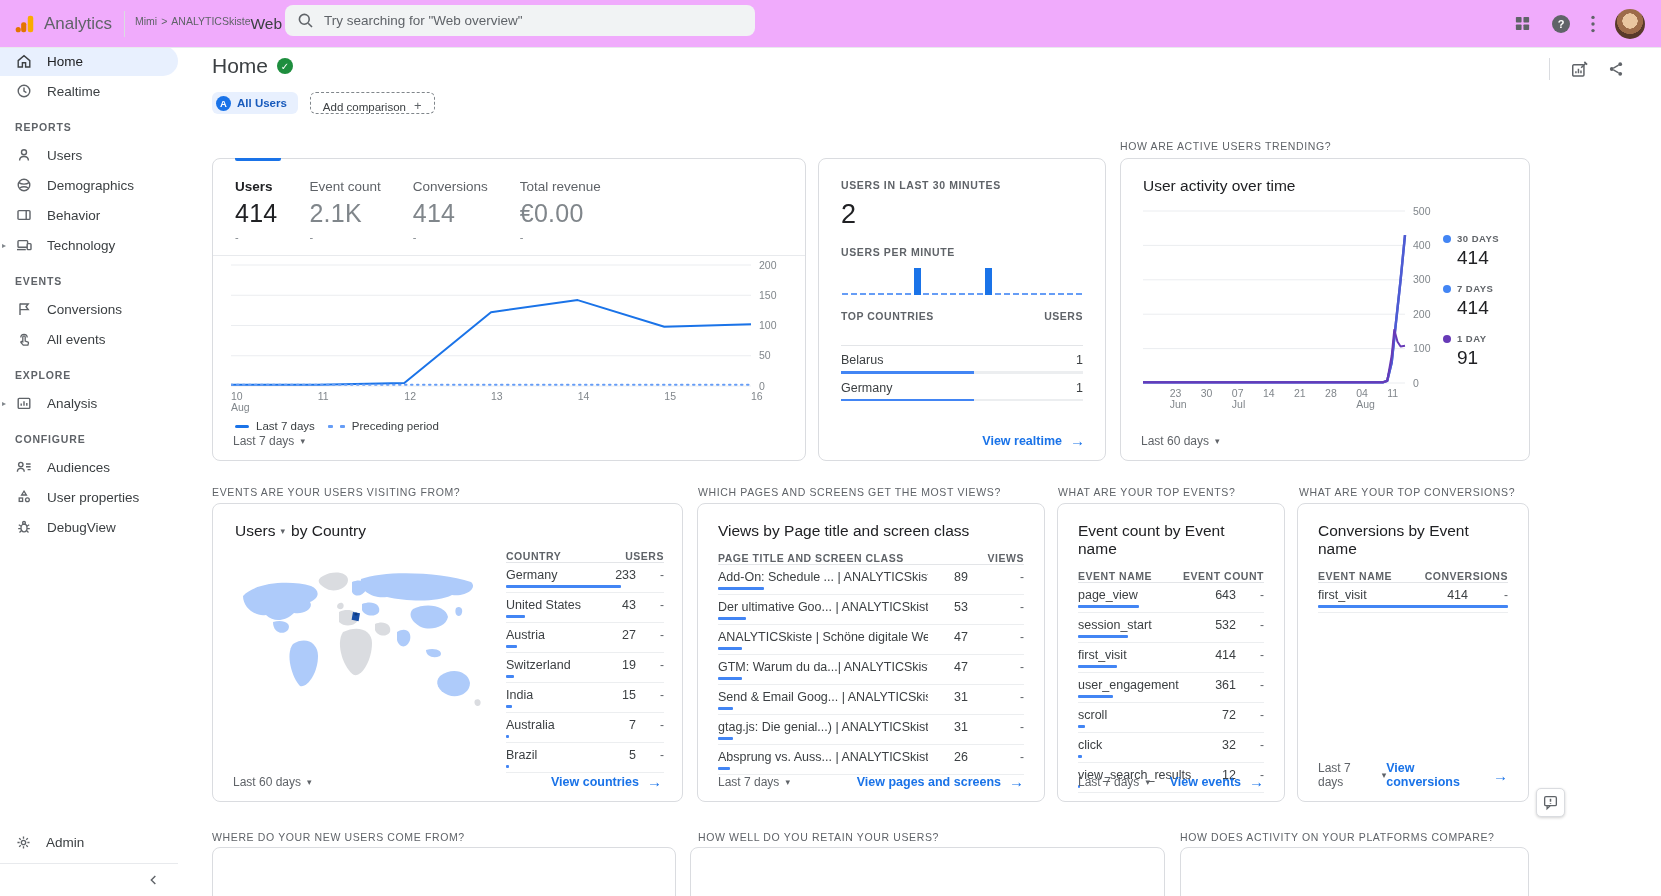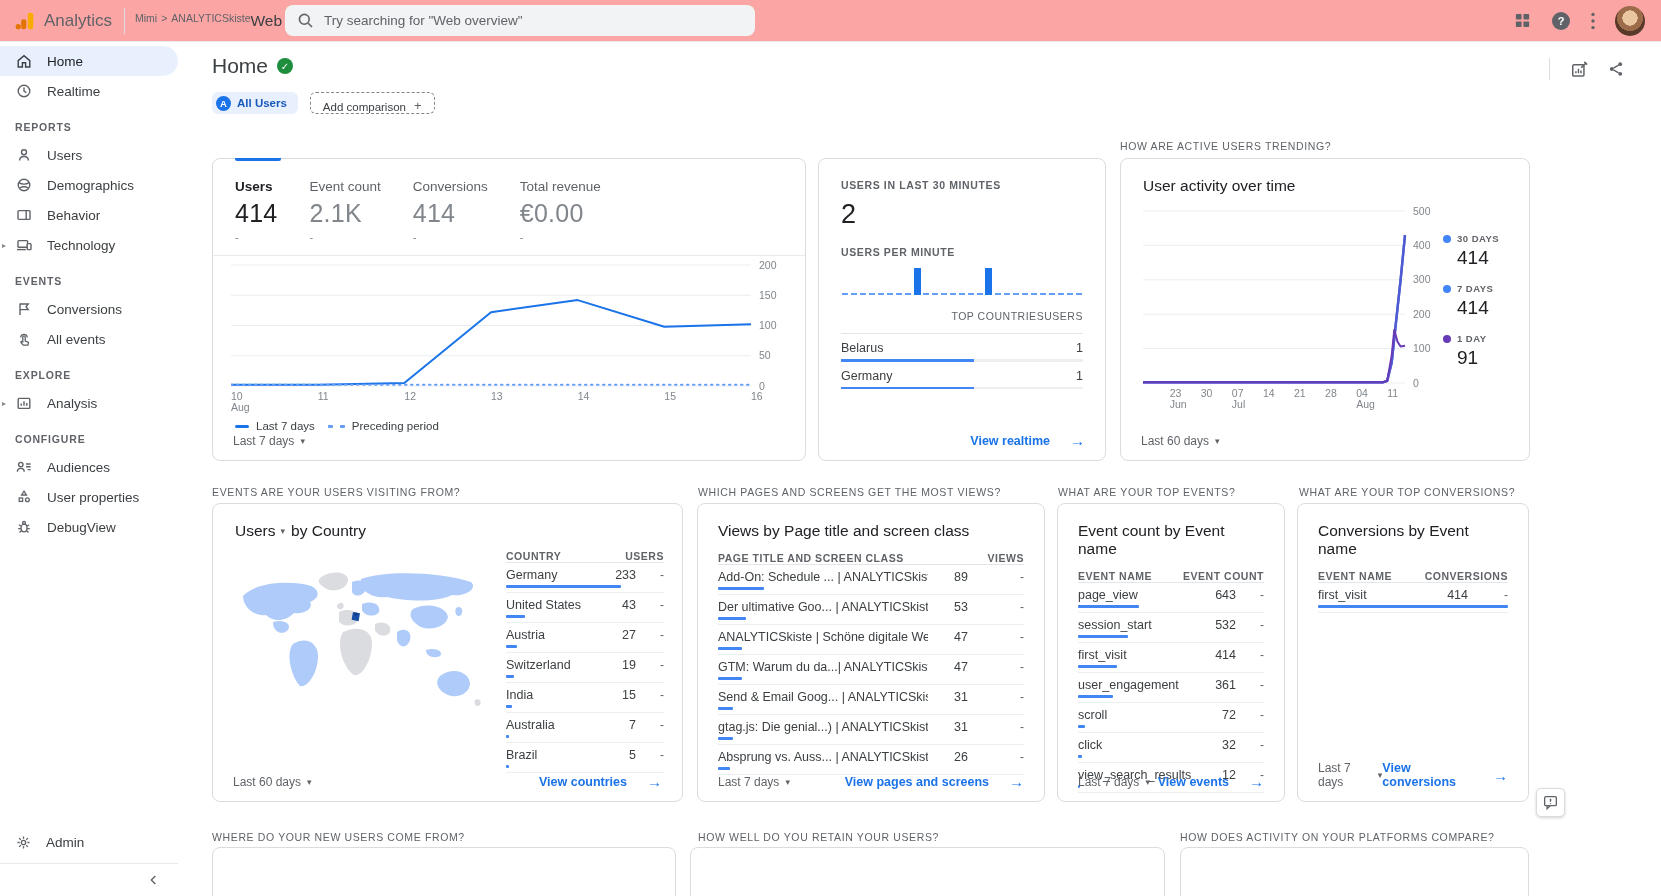--- a/index.html
+++ b/index.html
@@ -1,20 +1,20 @@
 <!DOCTYPE html>
 <html><head>
 <meta charset="utf-8">
 <style>
 *{margin:0;padding:0;box-sizing:border-box}
 html,body{width:1661px;height:896px;overflow:hidden;background:#fff;
   font-family:"Liberation Sans",sans-serif;color:#3c4043;font-size:13px}
 svg{display:block}
 
-.topbar{position:absolute;top:0;left:0;right:0;height:42px;background:#fca5a5;
+.topbar{position:absolute;top:0;left:0;right:0;height:48px;background:#f0abfc;
   border-bottom:1px solid #e8eaed;display:flex;align-items:center;z-index:9}
 .logo-wrap{display:flex;align-items:center;gap:8px;padding:0 10px 0 14px}
 .brand{font-size:17px;color:#5f6368}
 .tb-divider{width:1px;height:26px;background:#dadce0;margin:0 10px 0 2px}
 .prop{display:flex;flex-direction:row;line-height:1.15}
 .prop-crumb{font-size:10.5px;color:#5f6368;display:flex;gap:4px}
 .prop-name{font-size:15.5px;color:#3c4043;display:flex;gap:6px;align-items:center;cursor:pointer}
 .caret{font-size:9px;color:#5f6368}
 .search{position:absolute;left:285px;top:5px;width:470px;height:31px;background:#f1f3f4;
   border-radius:8px;display:flex;align-items:center;padding:0 12px;gap:10px}
@@ -49,21 +49,21 @@
 .chip-a{width:15px;height:15px;border-radius:50%;background:#1a73e8;color:#fff;font-size:9.5px;
   font-weight:bold;display:flex;align-items:center;justify-content:center}
 .chip-add{display:flex;align-items:flex-end;gap:8px;border:1px dashed #80868b;border-radius:6px;
   height:22px;padding:0 12px;font-size:11.5px;color:#3c4043;cursor:pointer}
 .plus{font-size:13px;color:#5f6368}
 .q-label{position:absolute;font-size:10.5px;font-weight:normal;letter-spacing:.06em;color:#5f6368;white-space:nowrap}
 .card{position:absolute;background:#fff;border:1px solid #dadce0;border-radius:8px}
 .card-footer{position:absolute;left:20px;right:20px;bottom:12px;display:flex;
   align-items:center;justify-content:space-between;font-size:12px;color:#5f6368}
 .range{display:flex;gap:6px;align-items:center;cursor:pointer}
-.view-link{color:#1a73e8;font-weight:bold;font-size:12.5px;display:flex;gap:20px;
+.view-link{color:#1a73e8;font-weight:bold;font-size:12.5px;display:flex;gap:8px;
   align-items:center;cursor:pointer;margin-left:auto}
 .arrow{font-size:15px;line-height:1}
 
 #card-overview{left:34px;top:116px;width:594px;height:303px}
 .tab-indicator{position:absolute;top:-1px;left:22px;width:46px;height:3px;background:#1a73e8;border-radius:0 0 2px 2px}
 .metrics{display:flex;gap:32px;padding:20px 20px 0 22px}
 .metric{cursor:pointer}
 .metric .m-label{font-size:13.5px;color:#5f6368}
 .metric.active .m-label{color:#202124;font-weight:bold}
 .metric .m-value{font-size:25px;color:#80868b;margin-top:5px;letter-spacing:.01em}
@@ -77,22 +77,22 @@
 
 #card-realtime{left:640px;top:116px;width:288px;height:303px;padding:20px 22px}
 .rt-title{font-size:10.5px;font-weight:bold;letter-spacing:.06em;color:#5f6368}
 .rt-value{font-size:27px;color:#202124;margin-top:8px}
 .rt-sub{margin-top:16px}
 .upm-strip{display:flex;justify-content:space-between;align-items:flex-end;height:30px;margin-top:7px}
 .upm-slot{flex:1;display:flex;align-items:flex-end;justify-content:center}
 .upm-bar{width:7px;height:27px;background:#1a73e8}
 .upm-dash{width:6px;height:2.5px;background:#669df6}
 .rt-table{margin-top:15px}
-.rt-head{display:flex;justify-content:flex-end;font-size:10.5px;font-weight:normal;
-  letter-spacing:.05em;color:#5f6368;padding-bottom:11px;border-bottom:1px solid #e3e5e8}
+.rt-head{display:flex;justify-content:space-between;font-size:10.5px;font-weight:bold;
+  letter-spacing:.05em;color:#5f6368;padding-bottom:23px;border-bottom:1px solid #e3e5e8}
 .rt-row .rt-line{display:flex;justify-content:space-between;padding:7px 0 4px;font-size:12.5px;color:#3c4043}
 .rt-track{height:2.5px;background:#eceef0;position:relative}
 .rt-bar{position:absolute;left:0;top:0;height:100%;background:#4285f4}
 
 #card-activity{left:942px;top:116px;width:410px;height:303px;padding:18px 14px 0 22px}
 .act-title{font-size:15.5px;color:#202124}
 .act-body{display:flex;margin-top:8px}
 .act-legend{display:flex;flex-direction:column;gap:14px;margin:30px 0 0 4px}
 .al-item .al-head{display:flex;align-items:center;gap:6px;font-size:9.5px;font-weight:bold;
   letter-spacing:.05em;color:#5f6368;white-space:nowrap}

